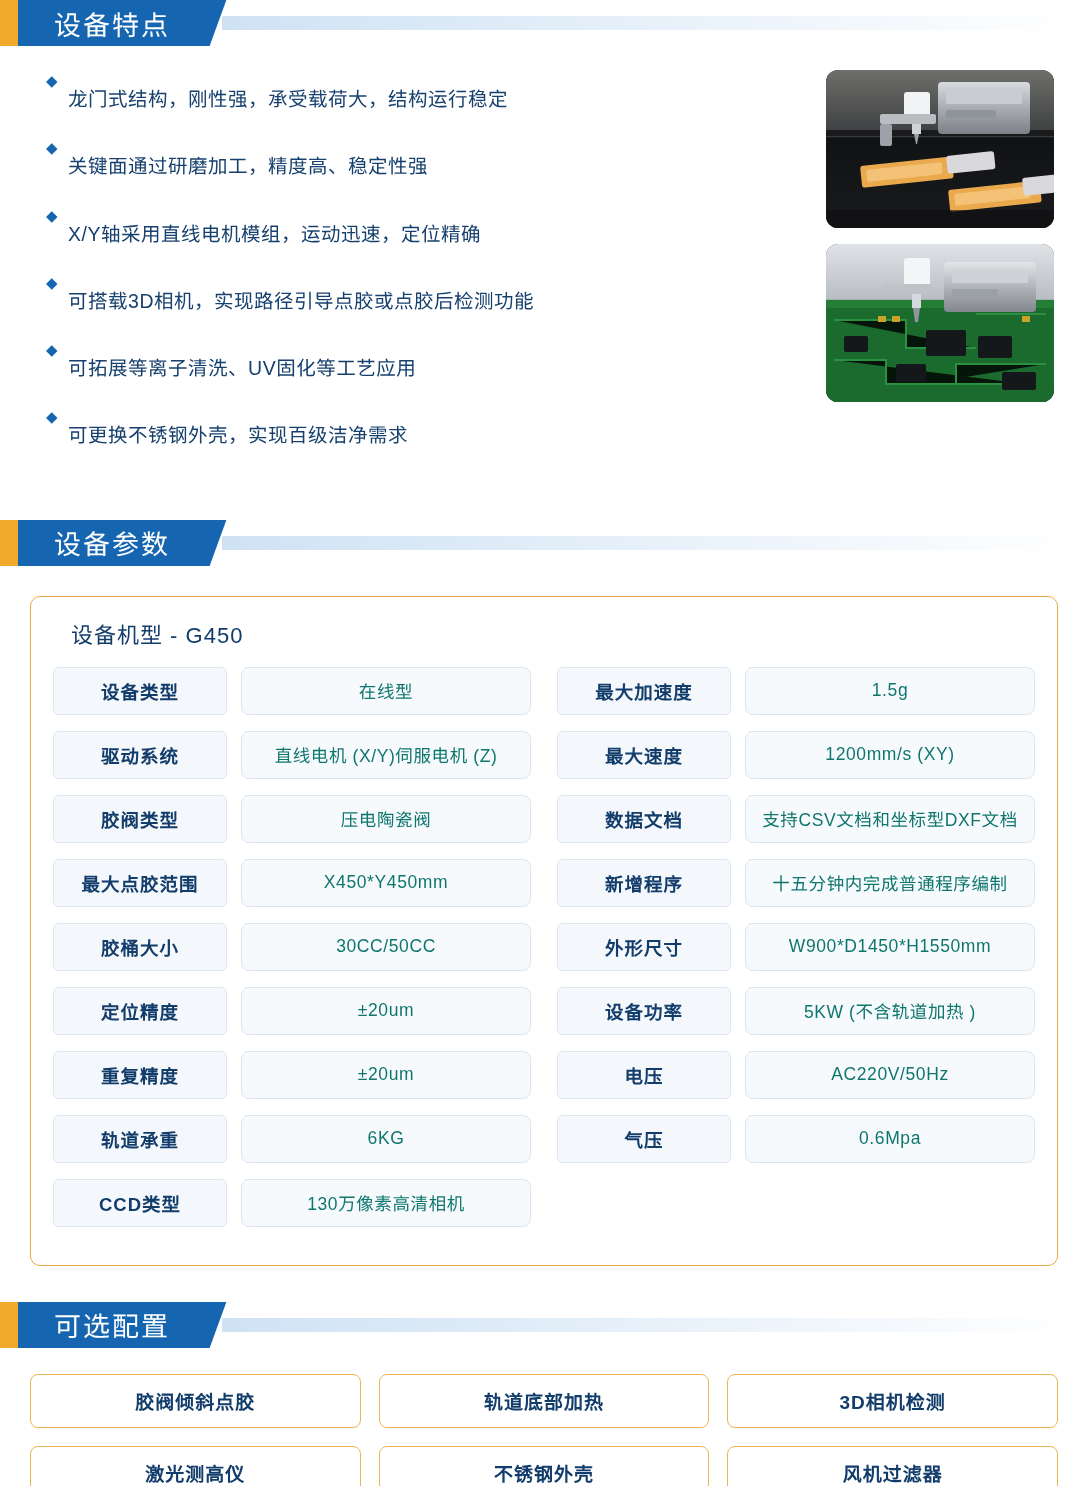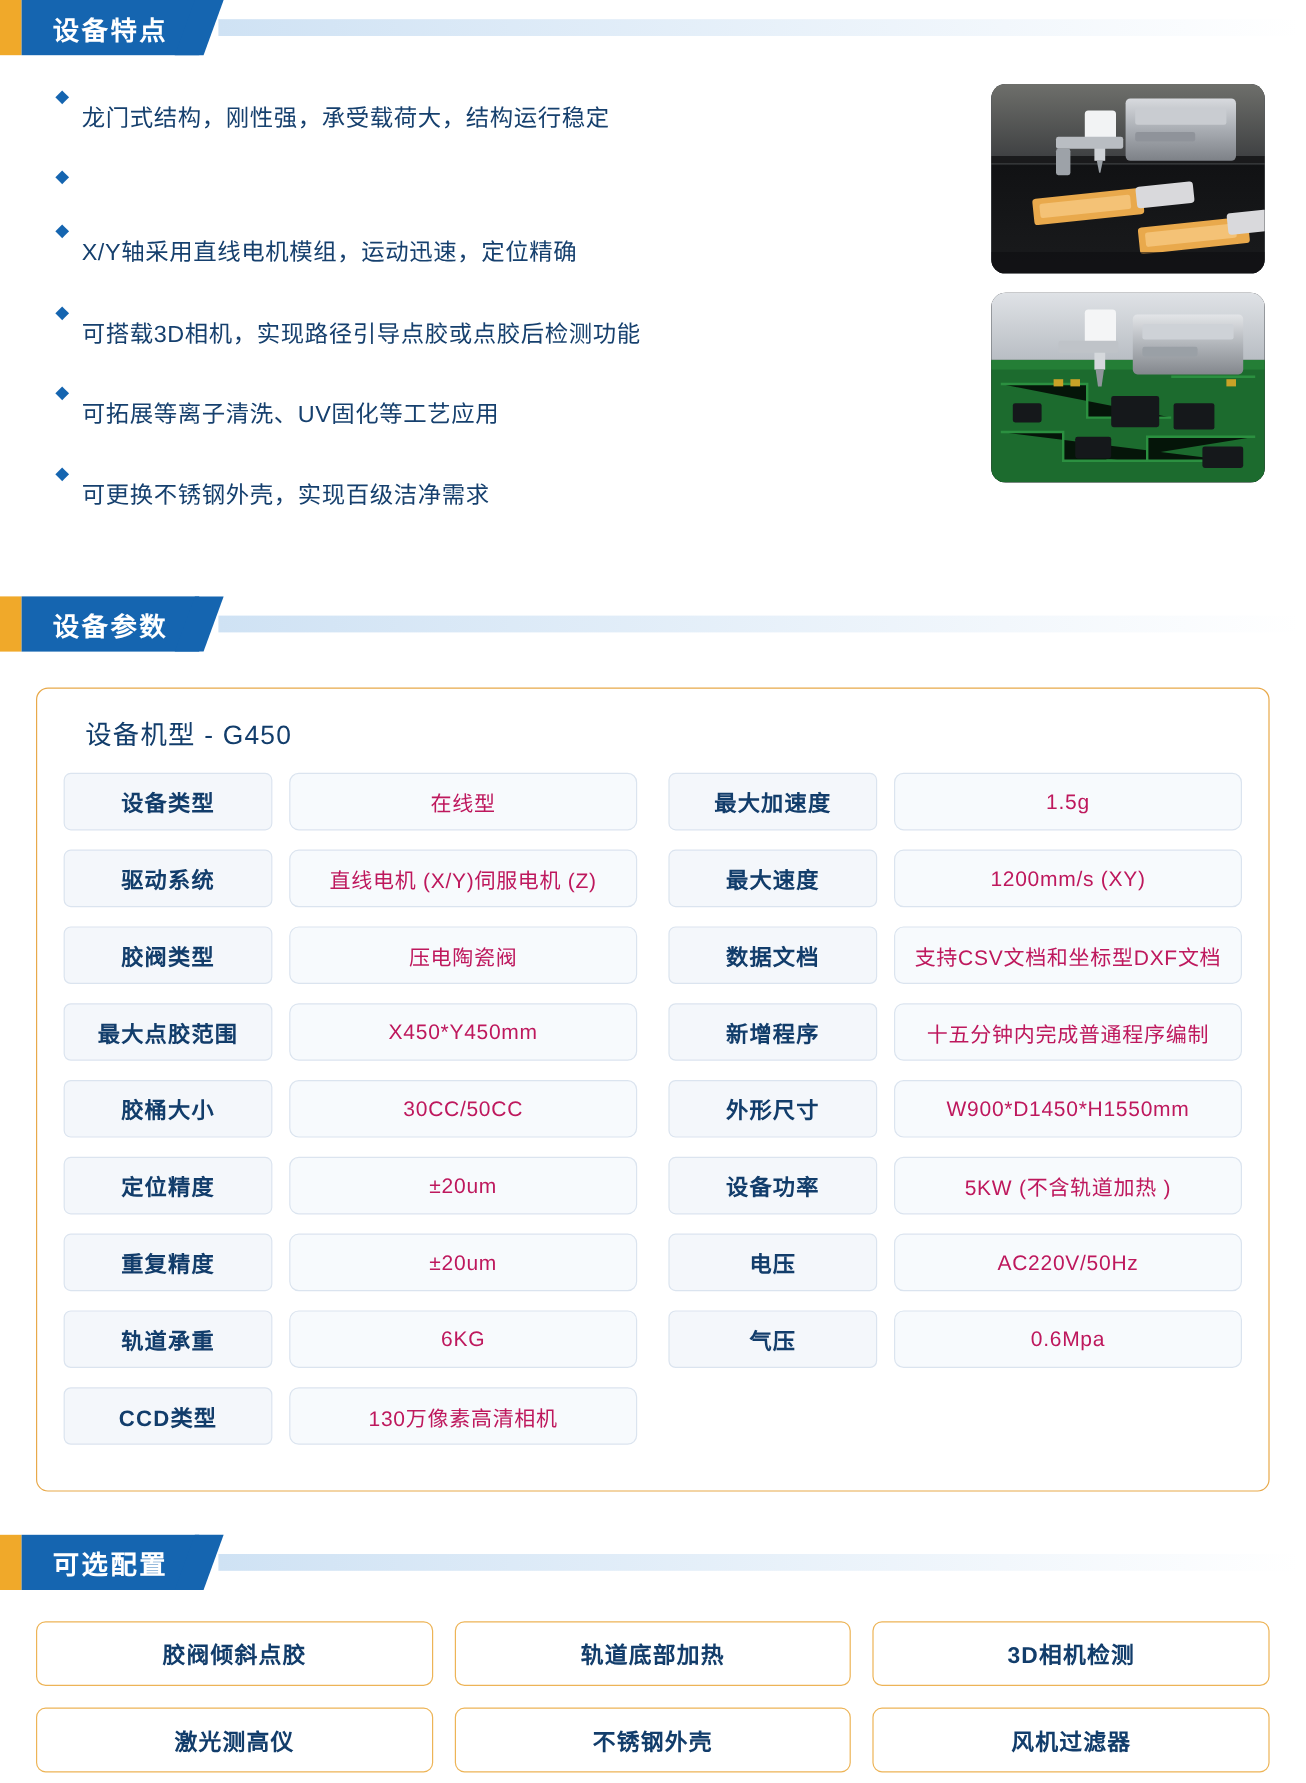--- a/index.html
+++ b/index.html
@@ -25,27 +25,27 @@
     align-items: stretch;
   }
   .section-head .accent {
     width: 18px;
     background: #f0a92a;
     flex: 0 0 18px;
   }
   .section-head .tab {
     background: #1565b0;
     color: #ffffff;
-    font-size: 22px;
-    font-weight: bold;
+    font-size: 27px;
+    font-weight: normal;
     letter-spacing: 2px;
     display: flex;
     align-items: center;
     justify-content: center;
-    padding: 0 26px;
+    padding: 0 36px;
     flex: 0 0 auto;
   }
   .section-head .tab-skew {
     width: 24px;
     background: #1565b0;
     transform: skewX(-20deg);
     margin-left: -12px;
     flex: 0 0 24px;
   }
   .section-head .trail {
@@ -151,21 +151,21 @@
   .param-val {
     flex: 1 1 auto;
     background: #f7fafd;
     border: 1px solid #dbe4ef;
     border-radius: 8px;
     height: 46px;
     display: flex;
     align-items: center;
     justify-content: center;
     font-size: 17.5px;
-    color: #be185d;
+    color: #0f766e;
     letter-spacing: 0.6px;
     text-align: center;
     padding: 0 6px;
   }
 
   
   .options-wrap {
     padding: 26px 30px 30px 30px;
   }
   .options-grid {
@@ -199,20 +199,21 @@
 </div>
 
 <div class="features-wrap">
   <div class="feature-list">
     <div class="feature-item">
       <span class="diamond">◆</span>
       <span class="feature-text">龙门式结构，刚性强，承受载荷大，结构运行稳定</span>
     </div>
     <div class="feature-item">
       <span class="diamond">◆</span>
+      <span class="feature-text">关键面通过研磨加工，精度高、稳定性强</span>
     </div>
     <div class="feature-item">
       <span class="diamond">◆</span>
       <span class="feature-text">X/Y轴采用直线电机模组，运动迅速，定位精确</span>
     </div>
     <div class="feature-item">
       <span class="diamond">◆</span>
       <span class="feature-text">可搭载3D相机，实现路径引导点胶或点胶后检测功能</span>
     </div>
     <div class="feature-item">

